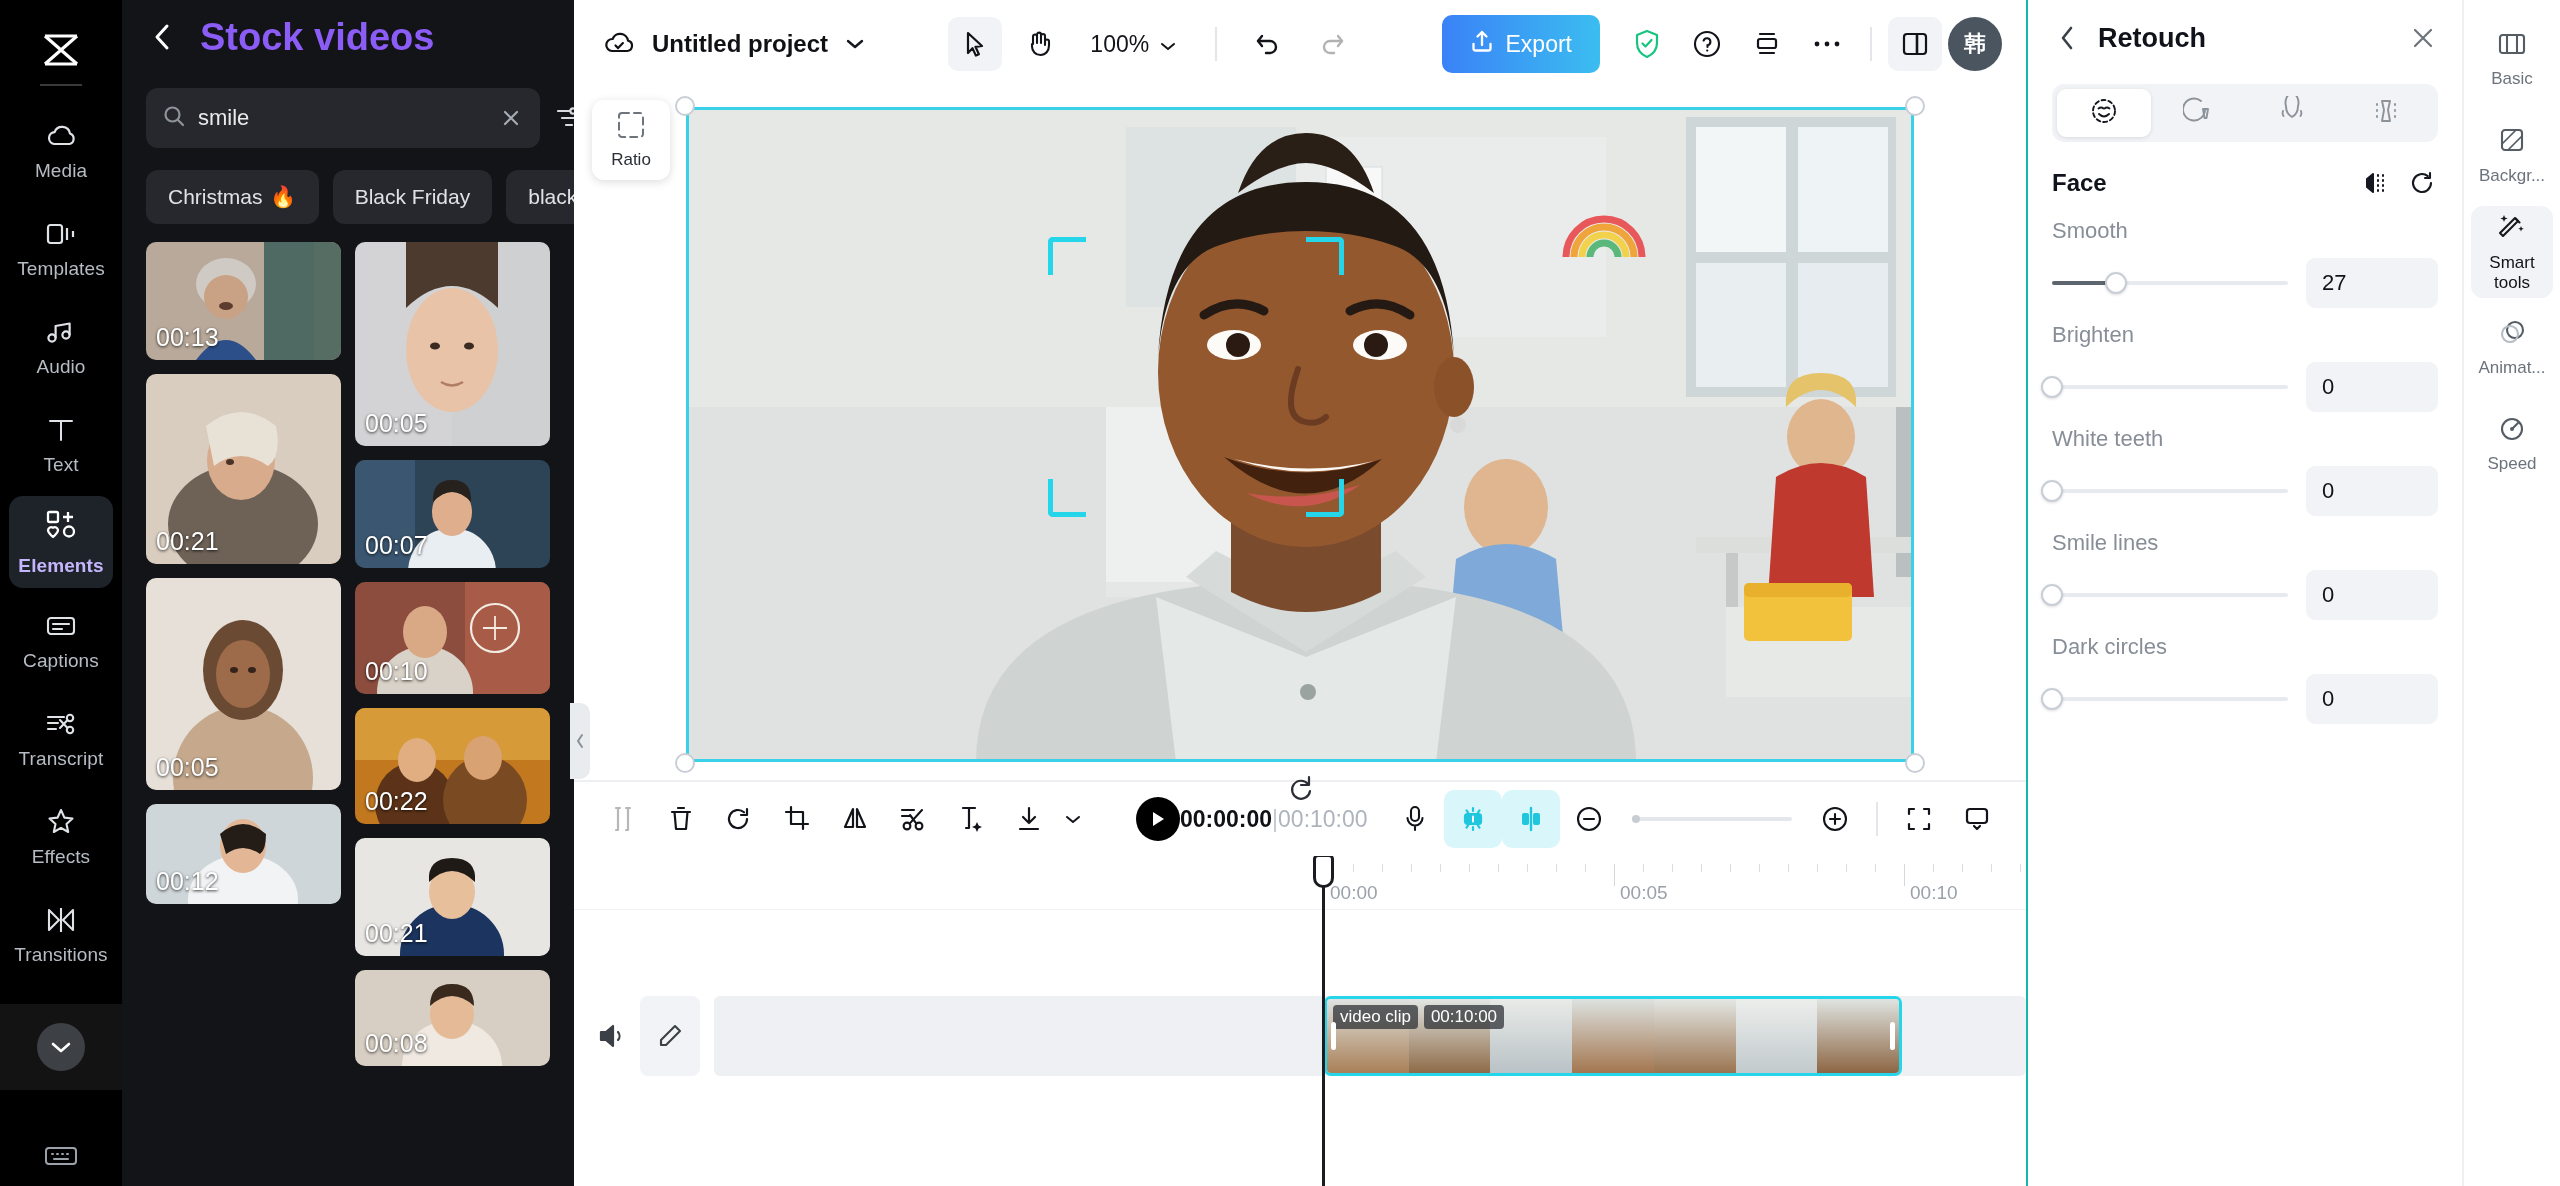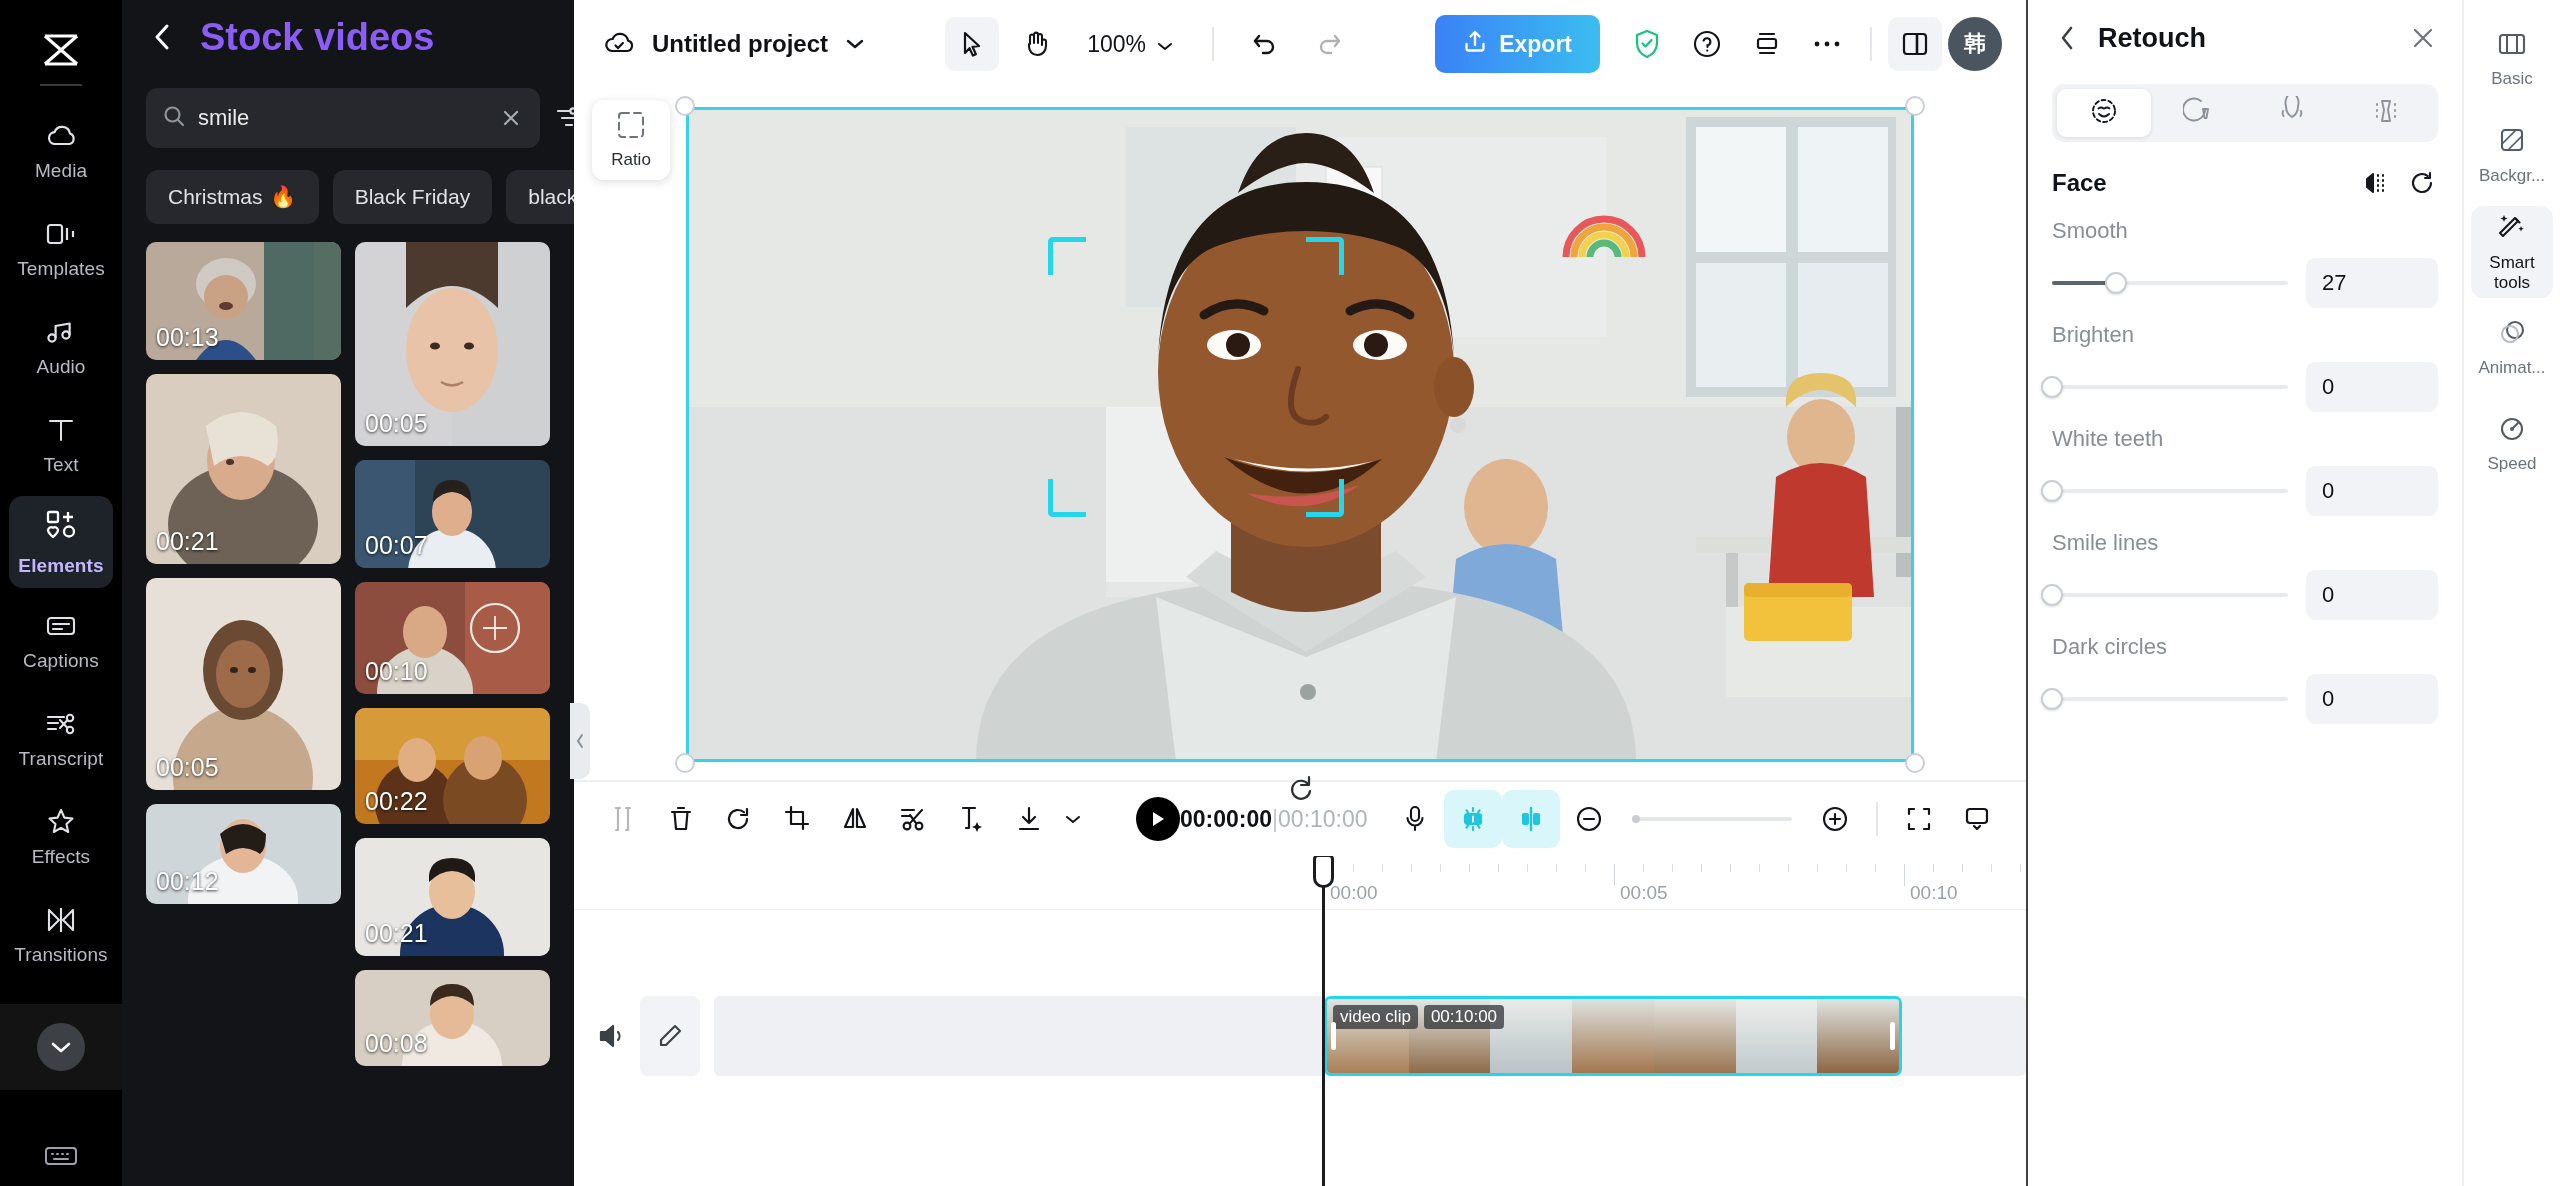--- a/index.html
+++ b/index.html
@@ -62,21 +62,21 @@
   .top-center { flex:1; display:flex; align-items:center; justify-content:center; gap:10px; }
   .tb-btn { width:54px; height:54px; border-radius:10px; display:flex; align-items:center;
             justify-content:center; cursor:pointer; }
   .tb-btn.sel { background:#f1f3f6; }
   .zoomlvl { display:flex; align-items:center; gap:10px; padding:0 14px; cursor:pointer; }
   .zoomlvl span { font-size:23px; color:#12141a; font-weight:500; }
   .vsep { width:2px; height:34px; background:#e3e6ea; margin:0 14px; }
   .top-right { display:flex; align-items:center; gap:6px; padding-right:24px; }
   .export { height:58px; border-radius:10px; background:linear-gradient(90deg,#3a82f7,#3bbdf0);
             color:#fff; display:flex; align-items:center; gap:12px; padding:0 28px;
-            font-size:23px; font-weight:700; cursor:pointer; margin-right:14px; }
+            font-size:23px; font-weight:400; cursor:pointer; margin-right:14px; }
   .avatar { width:54px; height:54px; border-radius:50%; background:#4a5560; color:#fff;
             display:flex; align-items:center; justify-content:center; font-size:22px; font-weight:600;}
 
   
   .preview { flex:1; background:#fff; position:relative; display:flex;
              align-items:center; justify-content:center; }
   .ratio-chip { position:absolute; left:18px; top:12px; width:78px; height:80px;
       background:#fff; border-radius:12px; box-shadow:0 2px 10px rgba(0,0,0,.14);
       display:flex; flex-direction:column; align-items:center; justify-content:center; gap:6px; cursor:pointer;}
   .ratio-chip .lbl { font-size:17px; color:#2a2e35; }
@@ -127,21 +127,21 @@
   .clip-lbl { position:absolute; left:6px; top:6px; display:flex; gap:6px; }
   .clip-lbl span { background:rgba(40,44,50,.72); color:#fff; font-size:17px; padding:2px 7px;
                    border-radius:4px; font-weight:500; }
   .clip-hdl { position:absolute; top:50%; transform:translateY(-50%); width:5px; height:28px;
               background:#fff; border-radius:3px;}
   .playhead { position:absolute; top:0; bottom:0; width:3px; background:#1a1c20; }
   .playhead .head { position:absolute; top:-2px; left:-9px; width:21px; height:34px;
                     background:#fff; border:3px solid #1a1c20; border-radius:5px 5px 10px 10px;}
 
   
-  .props { width:436px; flex:0 0 436px; background:#fff; border-left:2px solid #404040;
+  .props { width:436px; flex:0 0 436px; background:#fff; border-left:2px solid #14b8a6;
            display:flex; flex-direction:column; }
   .props-head { height:76px; display:flex; align-items:center; padding:0 24px; gap:16px; }
   .props-title { font-size:27px; font-weight:700; color:#10131a; flex:1; }
   .hico { width:30px; height:30px; display:flex; align-items:center; justify-content:center; cursor:pointer;}
   .seg { margin:8px 24px 0; height:58px; background:#f1f3f6; border-radius:12px;
          display:flex; align-items:center; padding:5px; }
   .seg-i { flex:1; height:48px; border-radius:9px; display:flex; align-items:center;
            justify-content:center; cursor:pointer; }
   .seg-i.on { background:#fff; box-shadow:0 1px 4px rgba(0,0,0,.10); }
   .sec-head { display:flex; align-items:center; padding:26px 24px 6px; gap:18px; }

